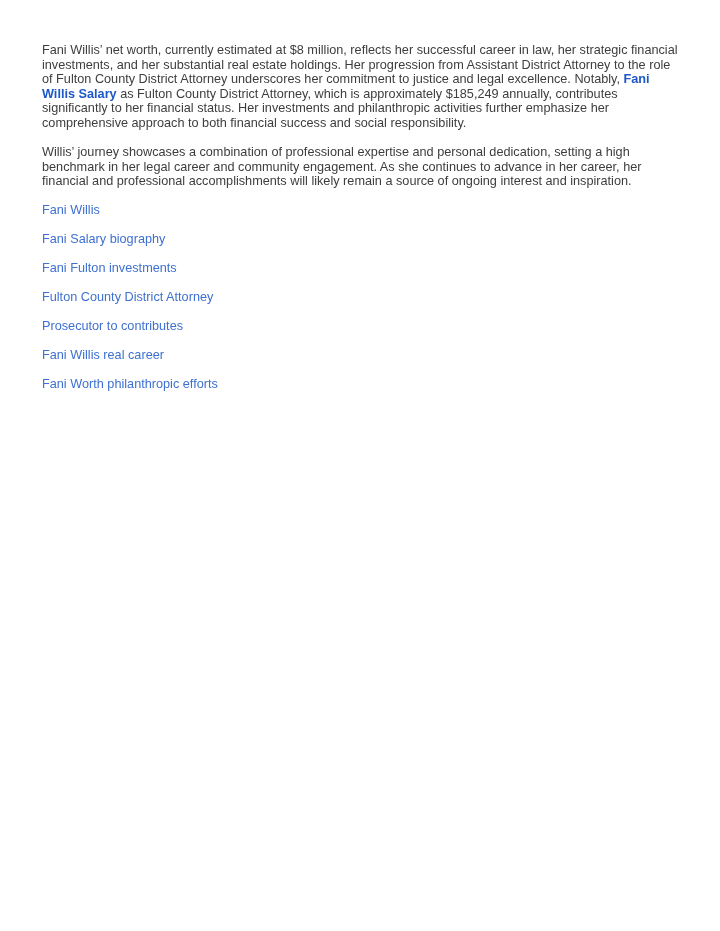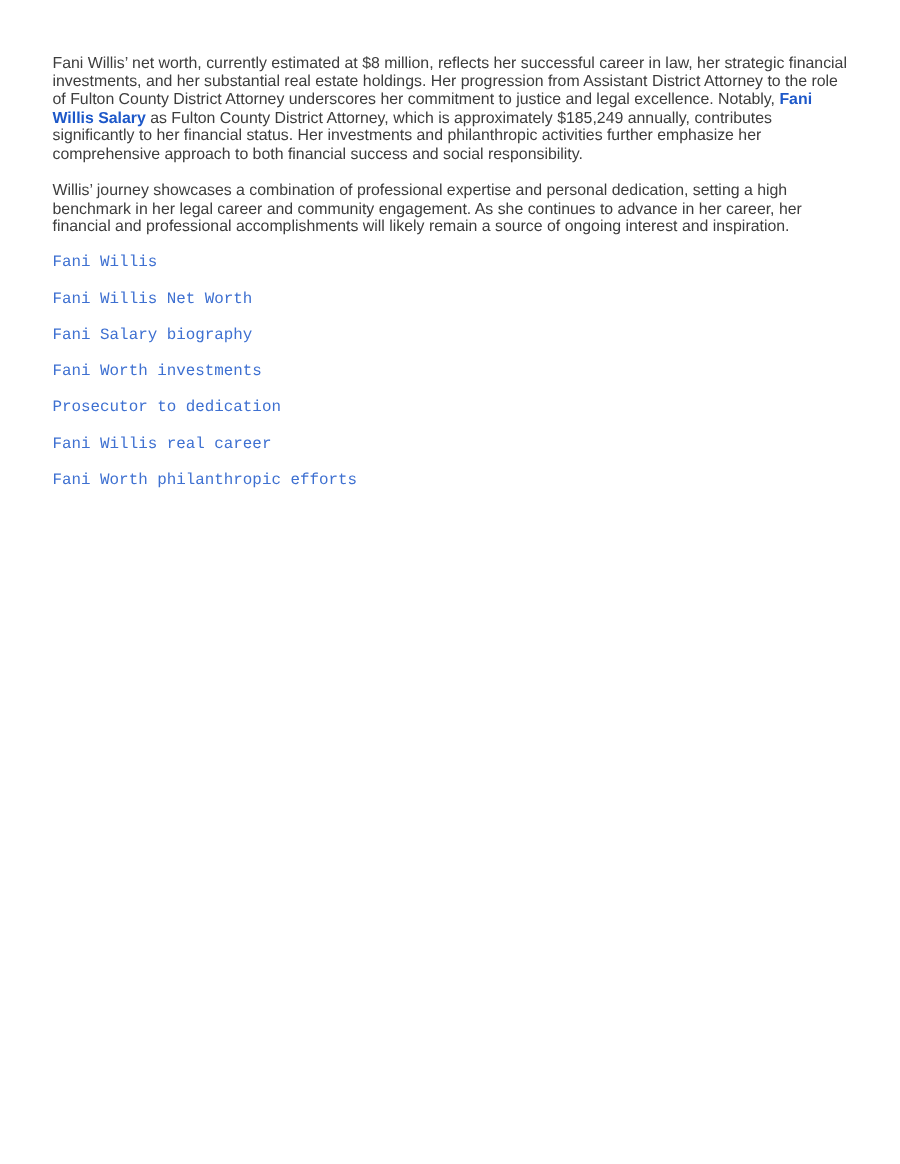--- a/index.html
+++ b/index.html
@@ -30,40 +30,39 @@
     cursor: pointer;
   }
   .related-links {
     margin: 0;
     padding: 0;
   }
   .link-row {
     margin: 0 0 14.4px 0;
     font-size: 12.7px;
     line-height: 14.6px;
-    font-family: Liberation Mono, monospace;
   }
   .related-link {
     color: #3e70d1;
     text-decoration: none;
     cursor: pointer;
   }
 </style>
 </head>
 <body>
 
 <div class="page">
 
   <p class="body-text"><span>Fani Willis’ net worth, currently estimated at $8 million, reflects her successful career in law, her strategic financial investments, and her substantial real estate holdings. Her progression from Assistant District Attorney to the role of Fulton County District Attorney underscores her commitment to justice and legal excellence. Notably, </span><a class="inline-link">Fani Willis Salary</a><span> as Fulton County District Attorney, which is approximately $185,249 annually, contributes significantly to her financial status. Her investments and philanthropic activities further emphasize her comprehensive approach to both financial success and social responsibility.</span></p>
 
   <p class="body-text">Willis’ journey showcases a combination of professional expertise and personal dedication, setting a high benchmark in her legal career and community engagement. As she continues to advance in her career, her financial and professional accomplishments will likely remain a source of ongoing interest and inspiration.</p>
 
   <nav class="related-links">
     <p class="link-row"><a class="related-link">Fani Willis</a></p>
-    <p class="link-row"><a class="related-link">Fani Willis Net Worth</a></p>
     <p class="link-row"><a class="related-link">Fani Salary biography</a></p>
-    <p class="link-row"><a class="related-link">Fani Worth investments</a></p>
-    <p class="link-row"><a class="related-link">Prosecutor to dedication</a></p>
+    <p class="link-row"><a class="related-link">Fani Fulton investments</a></p>
+    <p class="link-row"><a class="related-link">Fulton County District Attorney</a></p>
+    <p class="link-row"><a class="related-link">Prosecutor to contributes</a></p>
     <p class="link-row"><a class="related-link">Fani Willis real career</a></p>
     <p class="link-row"><a class="related-link">Fani Worth philanthropic efforts</a></p>
   </nav>
 
 </div>
 
 </body></html>

